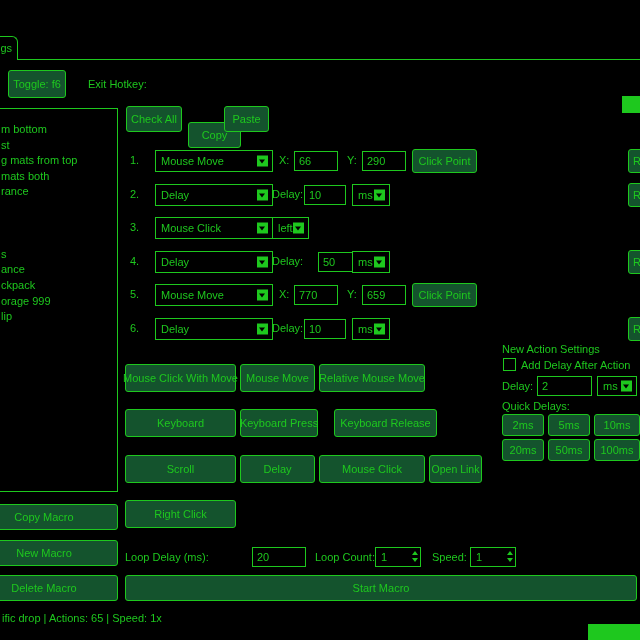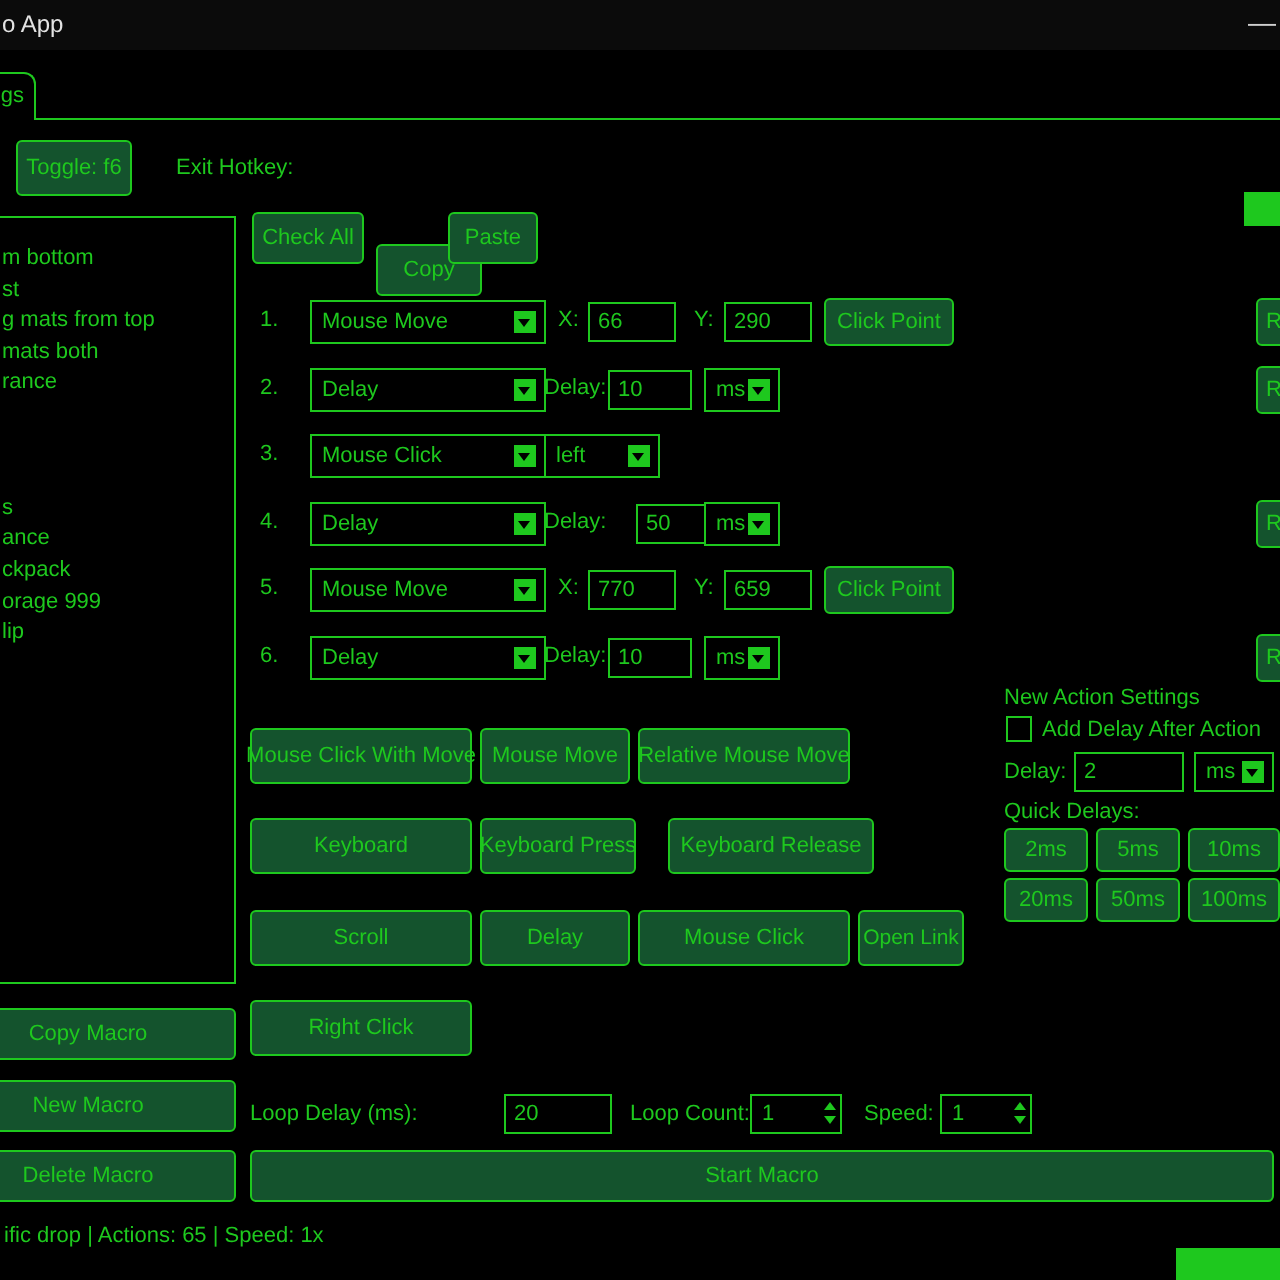--- a/index.html
+++ b/index.html
@@ -41,24 +41,20 @@
   .cb { position:absolute; width:13px; height:13px; border:1px solid #1ec81e; background:#000; }
   .gblock { position:absolute; background:#1ec81e; }
   .arow { position:absolute; left:0; width:640px; height:26px; }
   .status { position:absolute; left:2px; top:612px; white-space:nowrap;text-align:center; }
 </style>
 </head>
 <body>
 
 <div class="screen">
 
-  <div class="titlebar">
-    <span class="title">o App</span>
-    <span class="min">—</span>
-  </div>
 
   <div class="hline"></div>
   <div class="tab">
     <span>gs</span>
   </div>
 
   <div class="btn" style="left:8px;top:70px;width:58px;height:28px">
     <span>Toggle: f6</span>
   </div>
   <span class="lbl" style="left:88px;top:78px">Exit Hotkey:</span>
@@ -125,21 +121,21 @@
       <span>R</span>
     </div>
   </div>
 
   <div class="arow" style="top:216px">
     <span class="lbl" style="left:130px;top:5px">3.</span>
     <div class="combo" style="left:155px;top:1px;width:118px">
       <span>Mouse Click</span>
       <span class="sq"></span>
     </div>
-    <div class="combo" style="left:272px;top:1px;width:58px;padding-right:16px">
+    <div class="combo" style="left:272px;top:1px;width:37px;padding-right:16px">
       <span>left</span>
       <span class="sq"></span>
     </div>
   </div>
 
   <div class="arow" style="top:250px">
     <span class="lbl" style="left:130px;top:5px">4.</span>
     <div class="combo" style="left:155px;top:1px;width:118px">
       <span>Delay</span>
       <span class="sq"></span>

